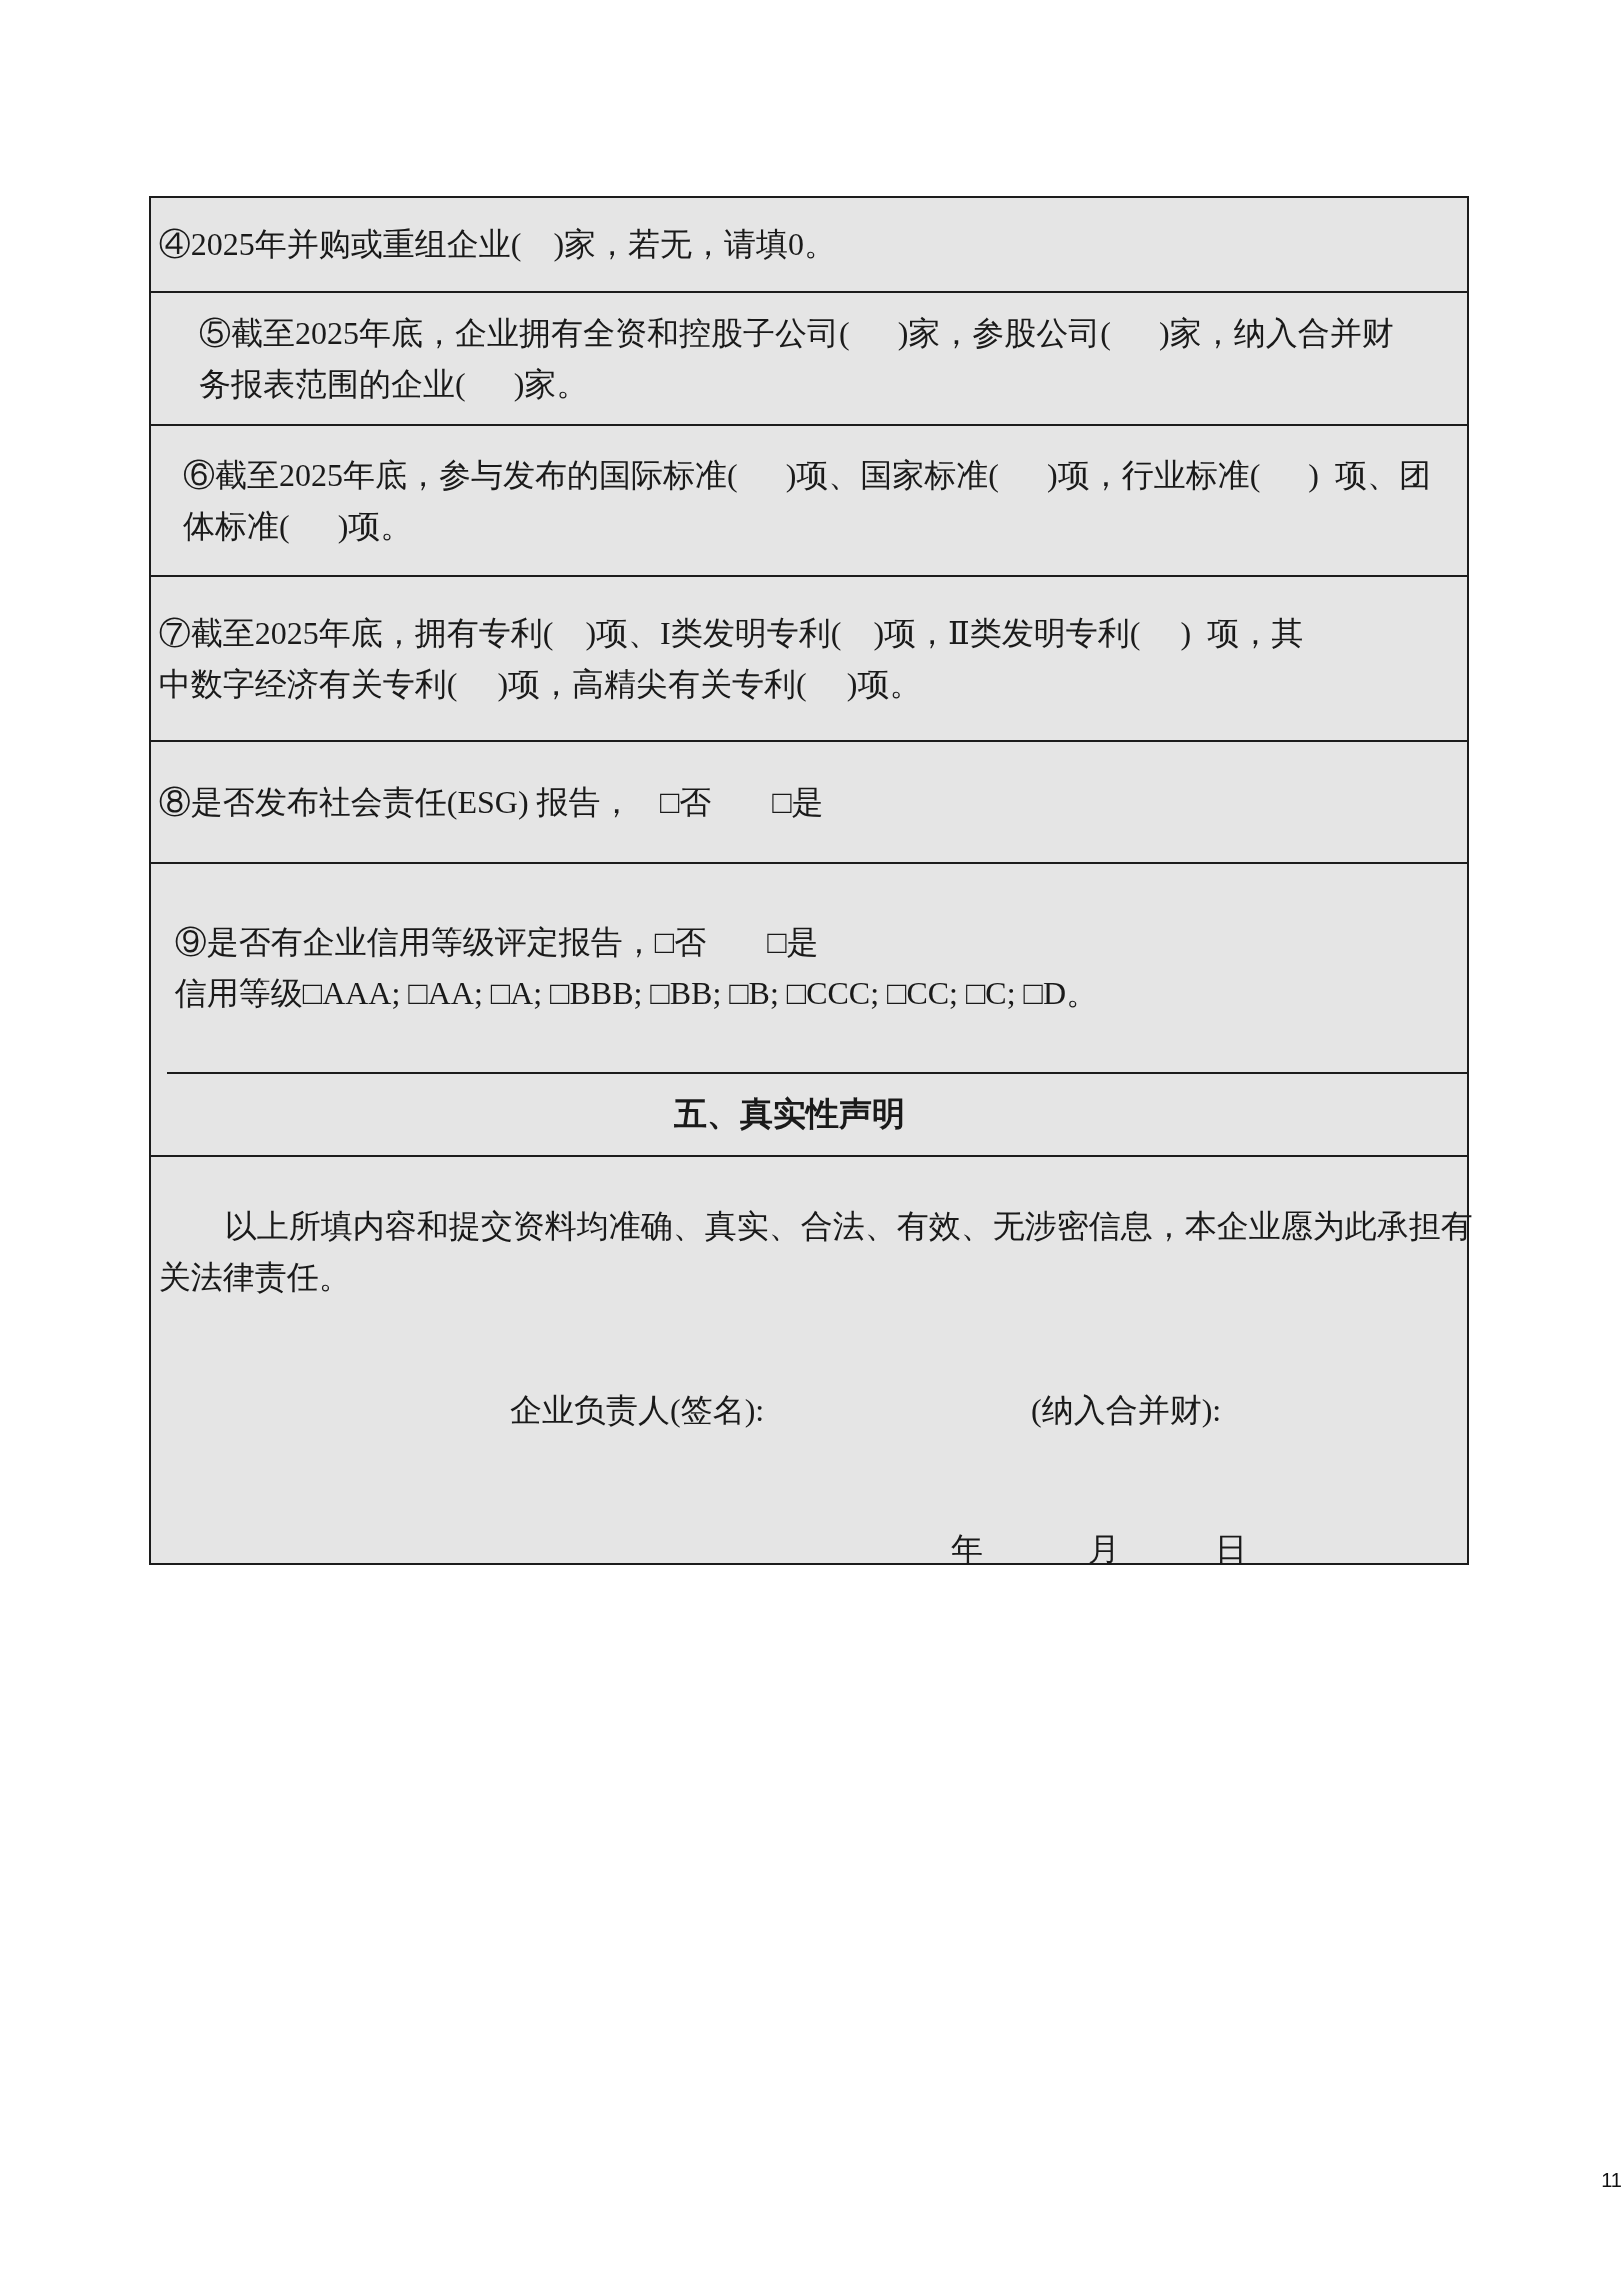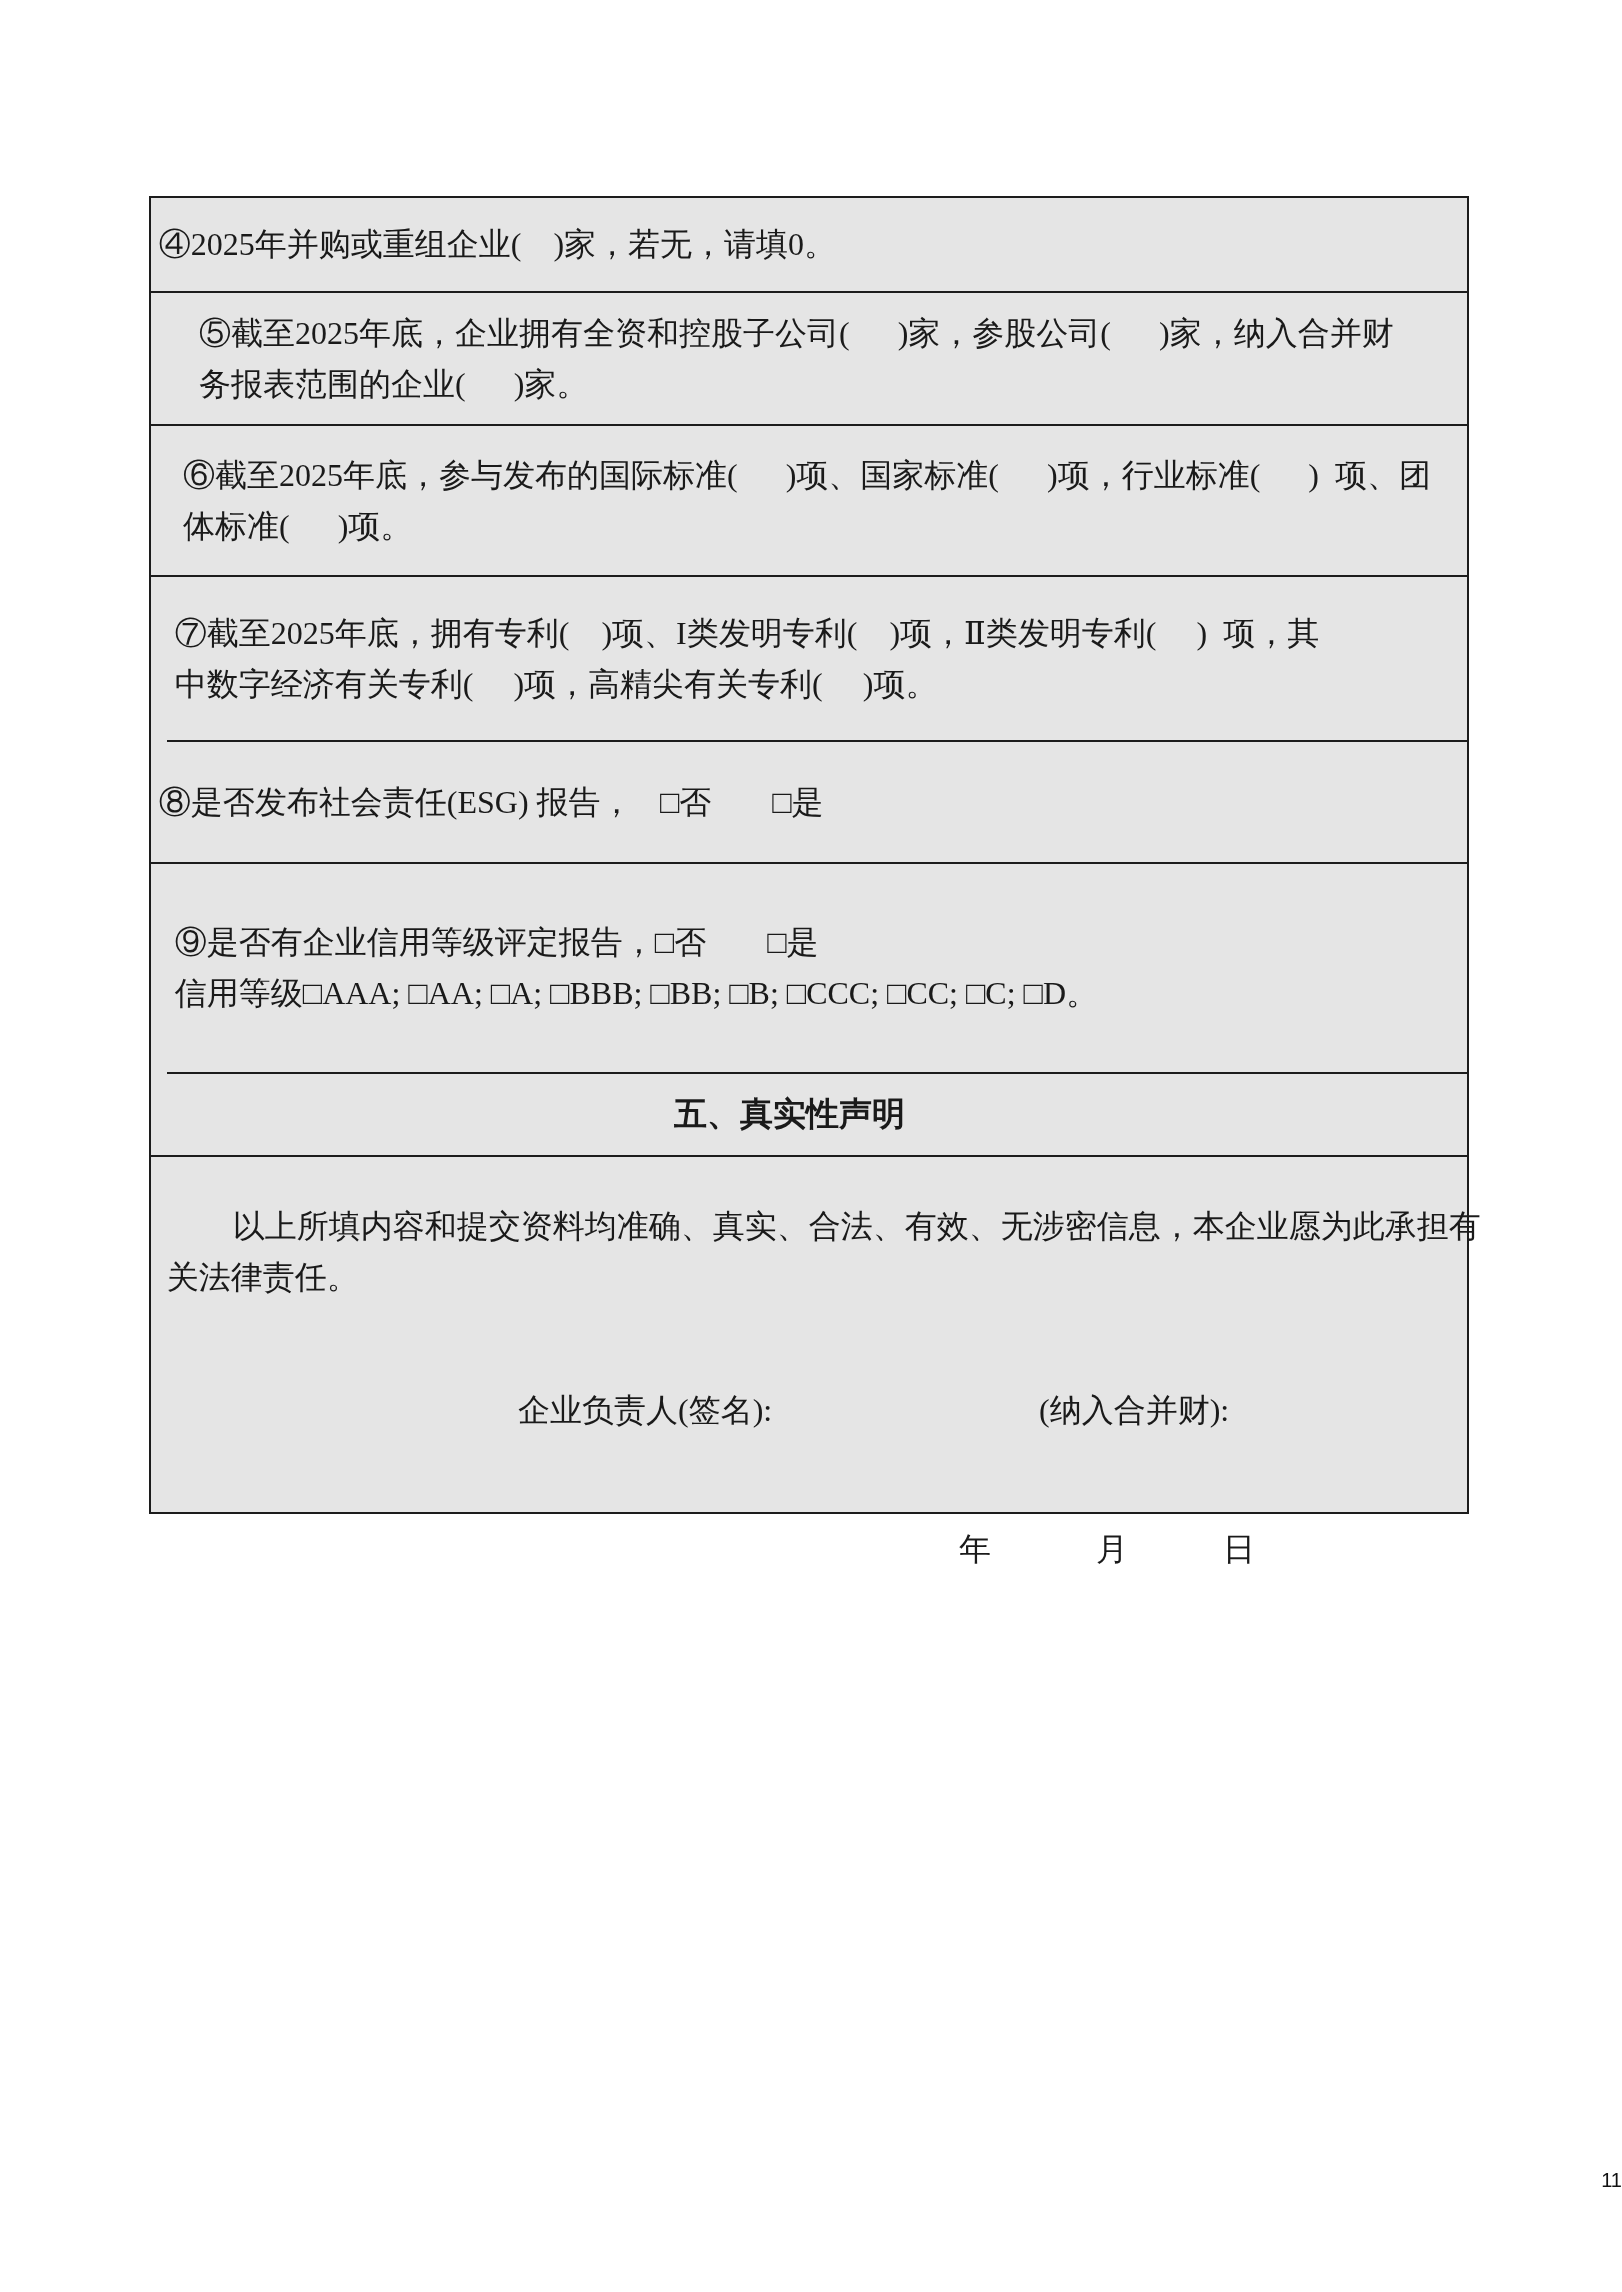--- a/index.html
+++ b/index.html
@@ -32,37 +32,36 @@
     padding: 0 7.8px;
     border-bottom: 2px solid #1c1c1c;
     font-size: 32px;
     line-height: 51px;
     white-space: nowrap;
   }
   .line { white-space: nowrap; }
   .r1 { height: 95px; }
   .r2 { height: 133px; padding-left: 48px; }
   .r3 { height: 151px; padding-left: 32px; }
-  .r4 { height: 165px; margin-left: 16px; }
+  .r4 { height: 165px; }
   .r5 { height: 122px; border-bottom-width: 2.9px; }
   .r6 { height: 210px; margin-left: 16px; }
   .r7 {
     height: 83px;
     align-items: center;
     font-weight: bold;
     font-size: 33px;
   }
   .r7 .heading { position: relative; left: -19.6px; }
   .r8 {
-    height: 355px;
+    height: 406px;
     border-bottom: none;
     position: relative;
     padding: 0;
     display: block;
-    margin-left: 8px;
   }
   .gap-s { margin-left: 27.4px; }
   .gap-l { margin-left: 61px; }
   .decl-line1 {
     position: absolute;
     top: 44px;
     left: 7.8px;
     text-indent: 66px;
   }
   .decl-line2 {

